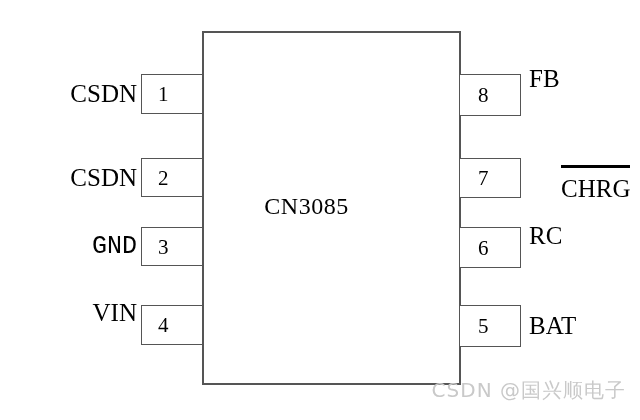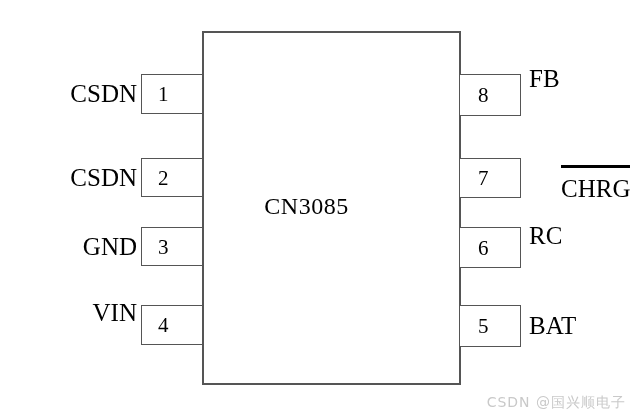--- a/index.html
+++ b/index.html
@@ -83,22 +83,22 @@
     display: inline-block;
     border-top: 3px solid #000000;
     padding-top: 8px;
     margin-left: 32px;
   }
 
   
   .watermark {
     position: absolute;
     right: 14px;
-    bottom: 8px;
-    font-size: 14px;
+    bottom: 16px;
+    font-size: 20px;
     color: #c9c9c9;
     font-family: "DejaVu Sans", "Liberation Sans", sans-serif;
     letter-spacing: 1px;
     white-space: nowrap;
     z-index: 5;
   }
 </style>
 </head>
 <body>
 
@@ -113,21 +113,21 @@
         <span class="pin-number">1</span>
       </div>
       <div class="pin-label left" style="top: 81px;"><span>CSDN</span></div>
       <div class="pin-box left" style="top: 158px; height: 39px;">
         <span class="pin-number">2</span>
       </div>
       <div class="pin-label left" style="top: 164.5px;"><span>CSDN</span></div>
       <div class="pin-box left" style="top: 227px; height: 39px;">
         <span class="pin-number">3</span>
       </div>
-      <div class="pin-label left" style="top: 233.5px;"><span>GND</span></div>
+      <div class="pin-label left" style="top: 233.5px; font-family: Liberation Mono, monospace;"><span>GND</span></div>
       <div class="pin-box left" style="top: 305px; height: 40px;">
         <span class="pin-number">4</span>
       </div>
       <div class="pin-label left" style="top: 300px;"><span>VIN</span></div>
     </div>
 
   <div id="right-pins">
       <div class="pin-box right" style="top: 74px; height: 42px;">
         <span class="pin-number">8</span>
       </div>

